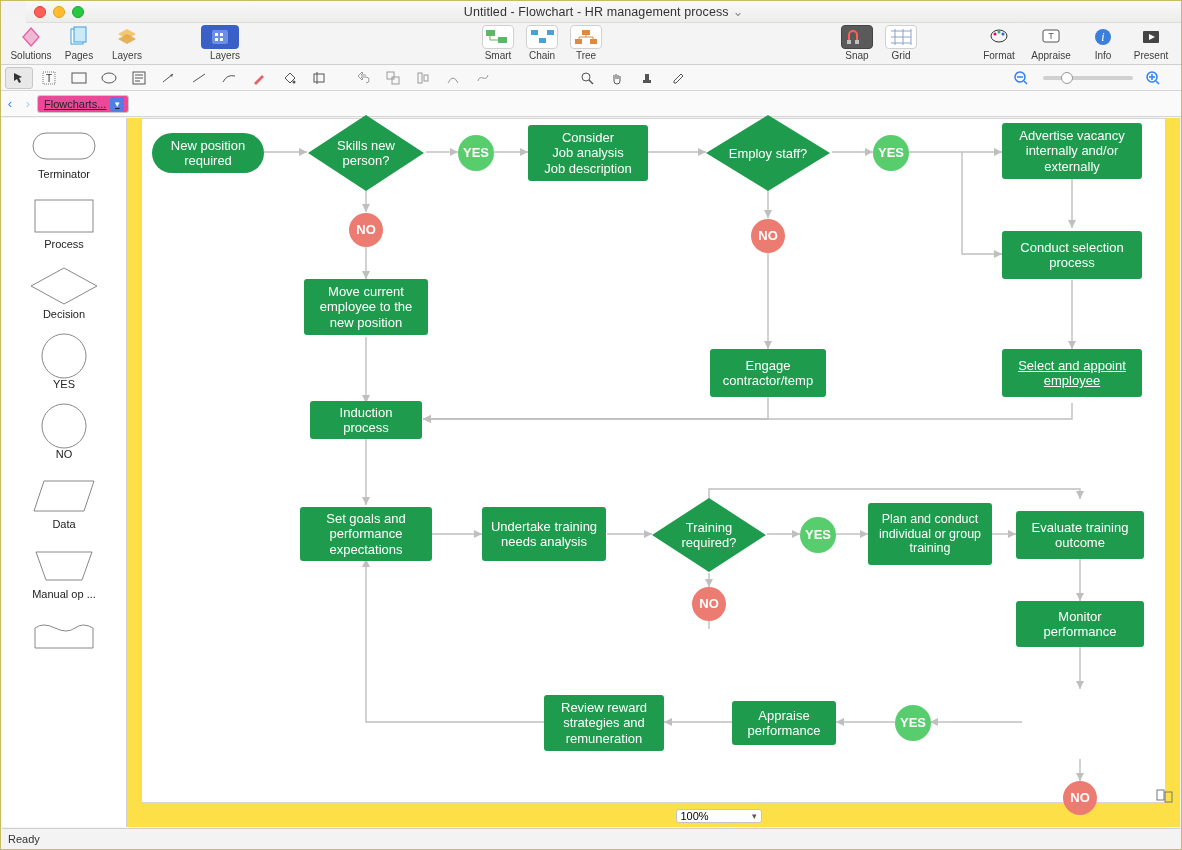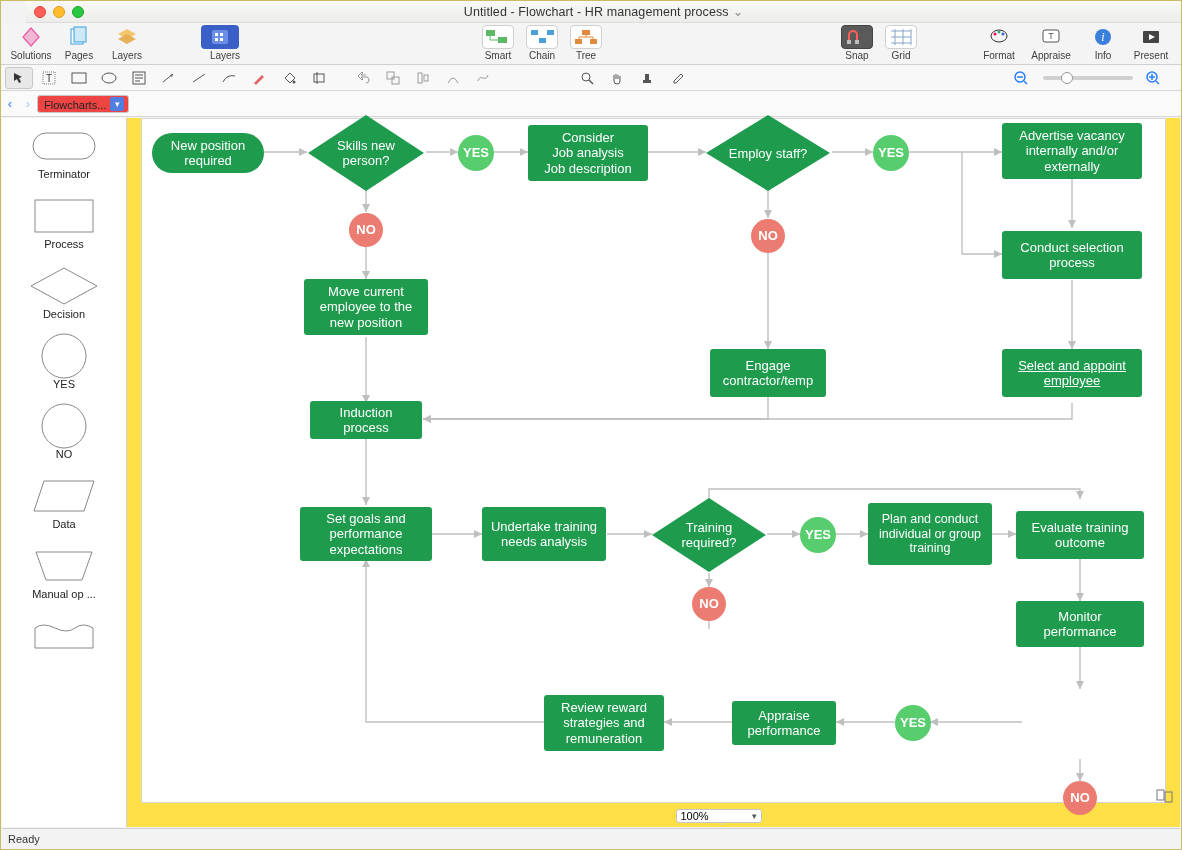--- a/index.html
+++ b/index.html
@@ -27,21 +27,21 @@
   .tbar2 { height:26px; background:#f8f8f8; border-bottom:1px solid #d6d6d6; display:flex; align-items:center; padding:0 4px;}
   .tool { width:28px;height:22px;border:1px solid transparent;border-radius:3px;display:flex;align-items:center;justify-content:center;margin-right:2px;}
   .tool svg{display:block;}
   .tool.sel{background:#e8e8e8;border-color:#c8c8c8;}
   .sep2{width:14px;}
   .zoomslider{width:90px;height:4px;background:#d0d0d0;border-radius:2px;position:relative;margin:0 6px;}
   .zoomslider .knob{width:12px;height:12px;border-radius:50%;background:#fff;border:1px solid #999;position:absolute;top:-4px;left:18px;}
   
   .breadrow{height:26px;display:flex;align-items:center;border-bottom:1px solid #d6d6d6;background:#fafafa;font-size:12px;}
   .navarrow{width:18px;text-align:center;color:#2a7fff;font-size:13px;cursor:default;}
-  .crumbtag{display:flex;align-items:flex-end;background:#ef4444;border:1px solid #c8c8c8;border-radius:3px;padding:1px 4px 1px 6px;font-size:11px;color:#222;}
+  .crumbtag{display:flex;align-items:center;background:#ec4899;border:1px solid #c8c8c8;border-radius:3px;padding:1px 4px 1px 6px;font-size:11px;color:#222;text-decoration:underline;}
   .crumbtag .dd{width:14px;height:14px;margin-left:4px;background:#4f7fe0;border-radius:2px;color:#fff;font-size:9px;display:flex;align-items:center;justify-content:center;}
   
   .main{position:absolute;left:1px;right:1px;top:117px;bottom:22px;display:flex;}
   .palette{width:125px;border-right:1px solid #d0d0d0;background:#fff;overflow:hidden;padding-top:6px;}
   .pitem{width:100%;text-align:center;font-size:11px;color:#222;margin-bottom:14px;}
   .pitem .shape{height:44px;display:flex;align-items:center;justify-content:center;}
   .pitem .shape svg{display:block;}
   .canvaswrap{flex:1;position:relative;background:#fde047;}
   .canvas{position:absolute;left:14px;top:0;right:14px;bottom:24px;background:#fff;border:1px solid #d6d6d6;}
   .hscroll{position:absolute;left:152px;right:14px;bottom:2px;height:16px;display:flex;align-items:center;flex-direction:column;}

